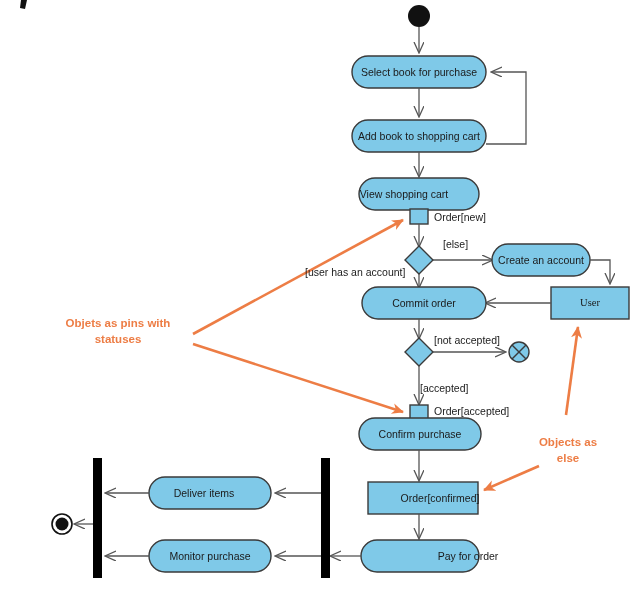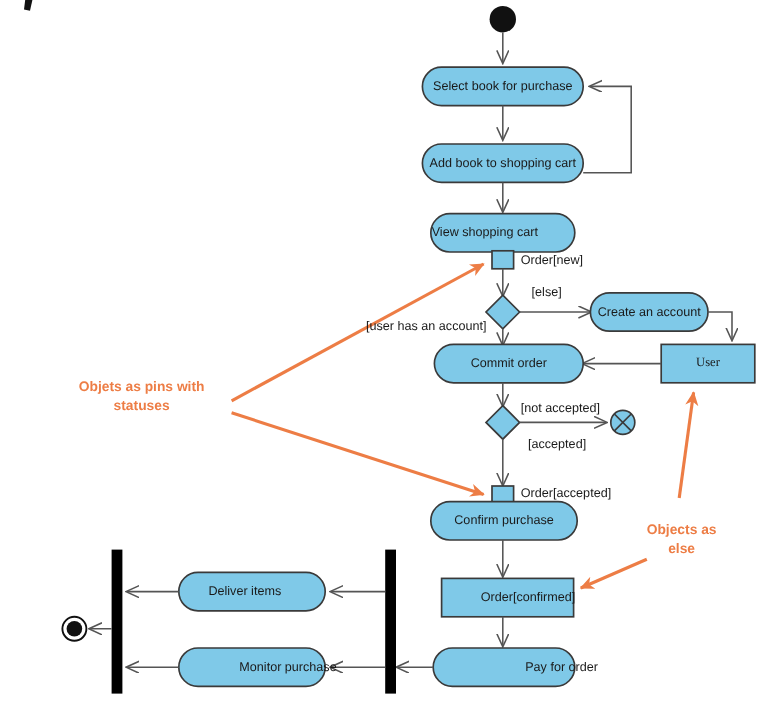--- a/index.html
+++ b/index.html
@@ -176,31 +176,31 @@
   <div class="node-label" style="left:362px; top:287px; width:124px; height:32px;">Commit order</div>
 
   <div class="node-label" style="left:359px; top:418px; width:122px; height:32px;">Confirm purchase</div>
 
   <div class="node-label" style="left:384px; top:482px; width:112px; height:32px;">Order[confirmed]</div>
 
   <div class="node-label" style="left:361px; top:540px; width:118px; height:32px;margin-left:48px;">Pay for order</div>
 
   <div class="node-label" style="left:149px; top:477px; width:110px; height:32px;">Deliver  items</div>
 
-  <div class="node-label" style="left:149px; top:540px; width:122px; height:32px;padding-left:30px;">Monitor purchase</div>
+  <div class="node-label" style="left:149px; top:540px; width:122px; height:32px;">Monitor purchase</div>
 
   <div class="edge-label" style="left:434px; top:211px;">Order[new]</div>
 
   <div class="edge-label" style="left:443px; top:238px;">[else]</div>
 
   <div class="edge-label" style="left:305px; top:266px;">[user has an  account]</div>
 
   <div class="edge-label" style="left:434px; top:334px;">[not accepted]</div>
 
-  <div class="edge-label" style="left:420px; top:364px;padding-left:20px;">[accepted]</div>
+  <div class="edge-label" style="left:420px; top:382px;">[accepted]</div>
 
   <div class="edge-label" style="left:434px; top:405px;">Order[accepted]</div>
 
   <div class="annotation" style="left:38px; top:316px; width:160px;">Objets as pins with
 statuses</div>
 
   <div class="annotation" style="left:512px; top:435px; width:112px;">Objects as
 else</div>
 
 </div>

